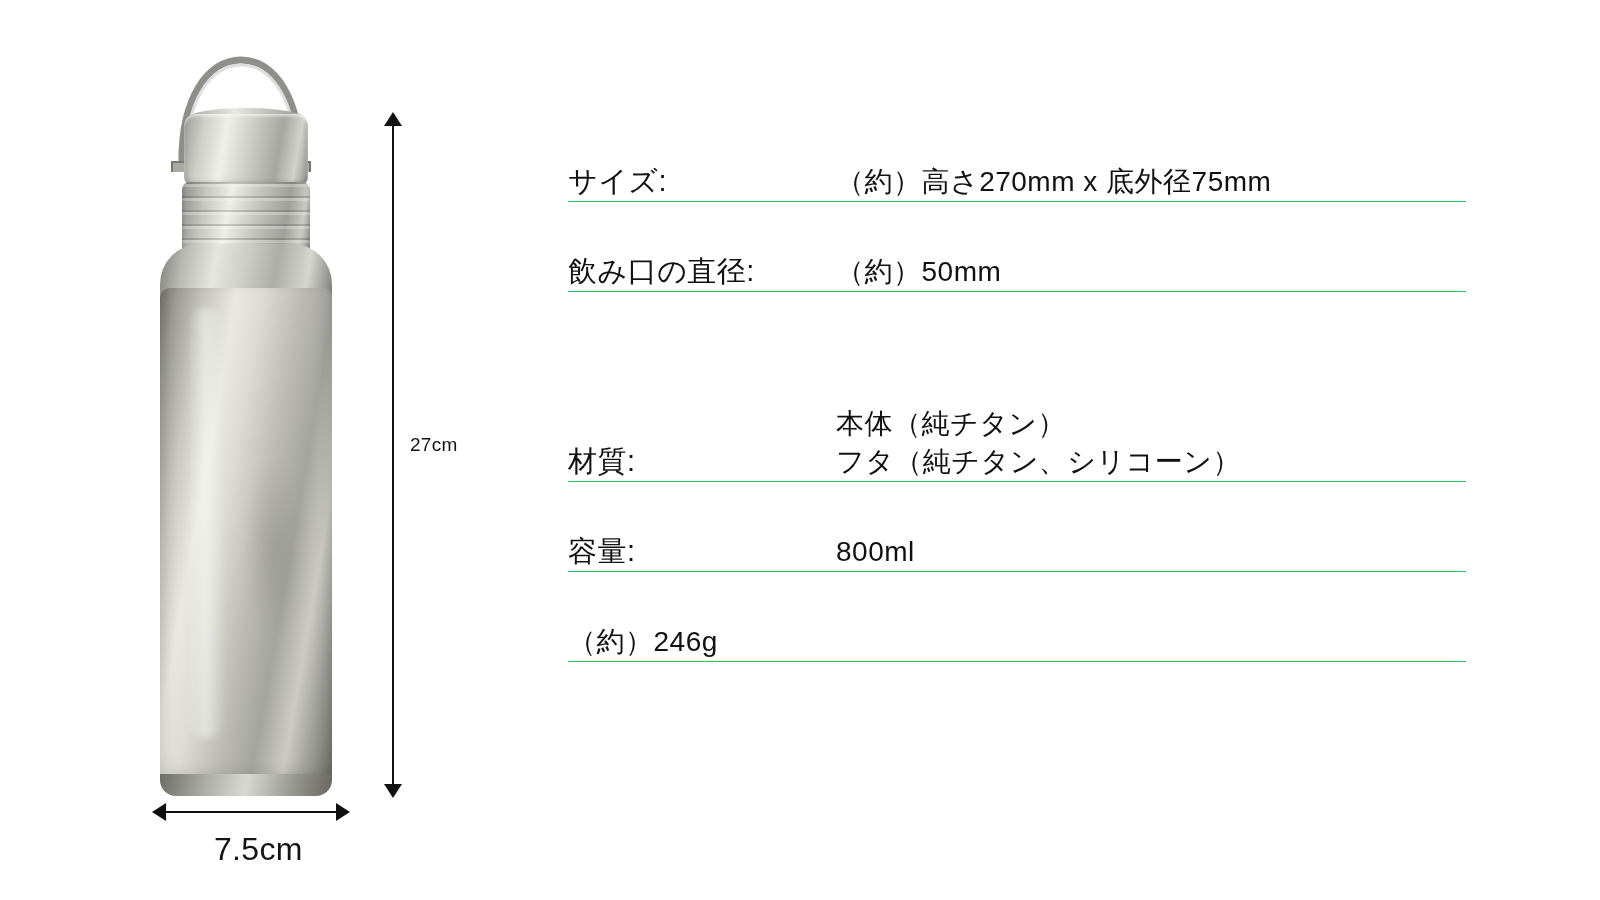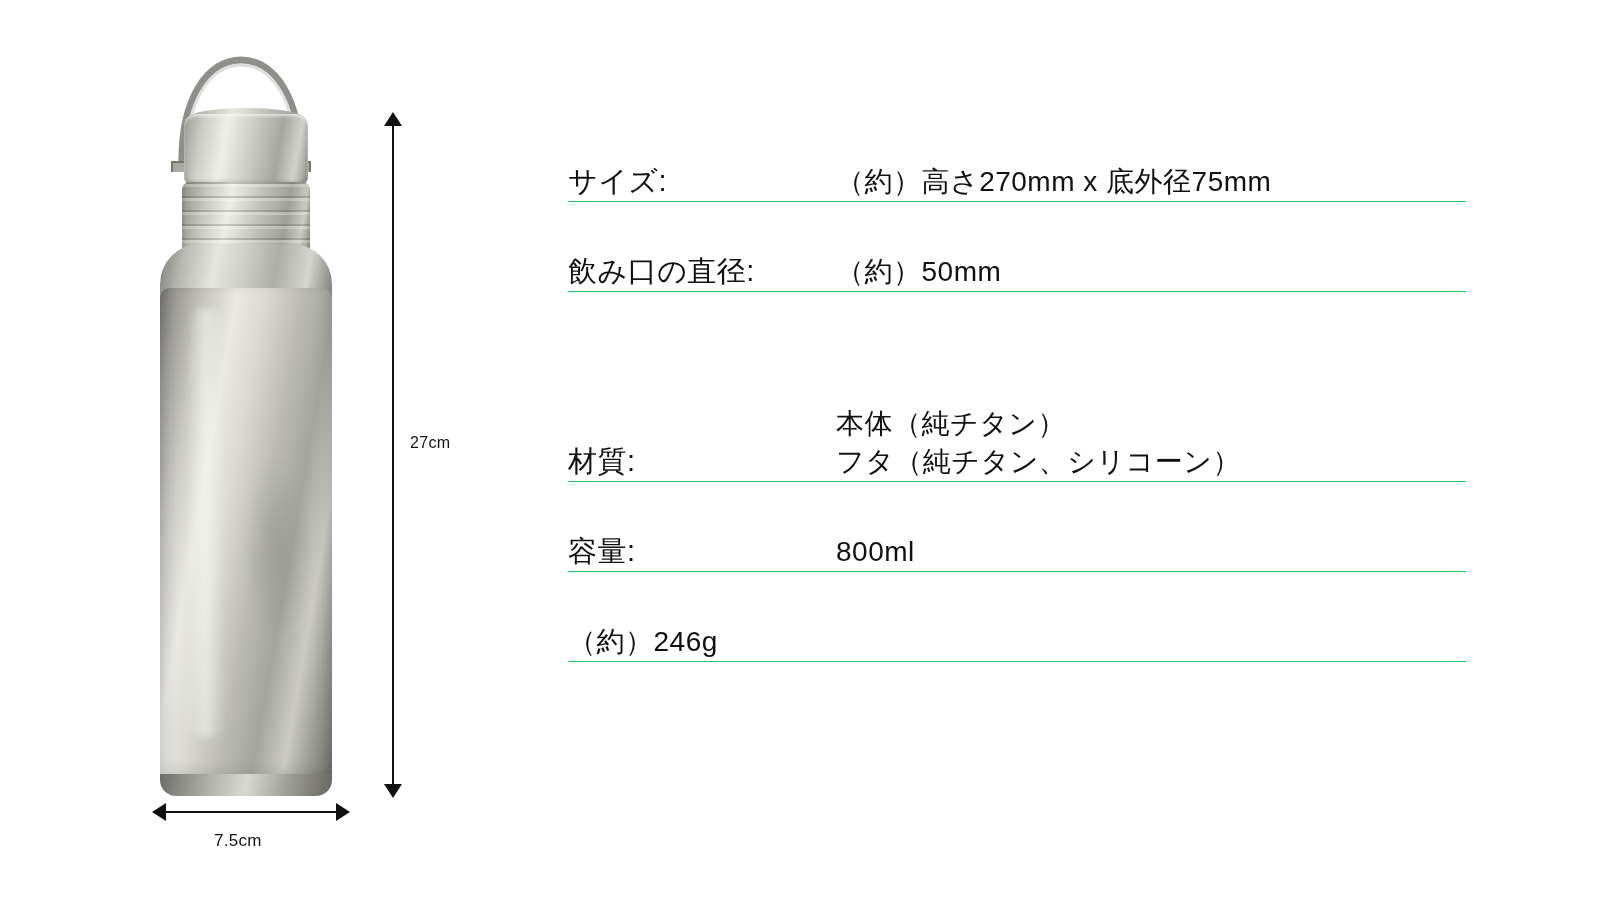--- a/index.html
+++ b/index.html
@@ -162,21 +162,21 @@
     width: 0; height: 0;
     border-left: 9px solid transparent;
     border-right: 9px solid transparent;
   }
   .v-arrow-up { top: 112px; border-bottom: 14px solid #111; }
   .v-arrow-down { top: 784px; border-top: 14px solid #111; }
   .v-label {
     position: absolute;
     left: 410px;
     top: 434px;
-    font-size: 16px;
+    font-size: 19px;
     color: #141414;
     letter-spacing: .3px;
   }
 
   
   .h-dim {
     position: absolute;
     left: 164px;
     top: 811px;
     width: 176px;
@@ -189,21 +189,21 @@
     width: 0; height: 0;
     border-top: 9px solid transparent;
     border-bottom: 9px solid transparent;
   }
   .h-arrow-left { left: 152px; border-right: 14px solid #111; }
   .h-arrow-right { left: 336px; border-left: 14px solid #111; }
   .h-label {
     position: absolute;
     left: 214px;
     top: 831px;
-    font-size: 17px;
+    font-size: 32px;
     color: #141414;
     letter-spacing: .3px;
   }
 
   
   .spec-table {
     position: absolute;
     left: 568px;
     top: 112px;
     width: 898px;

